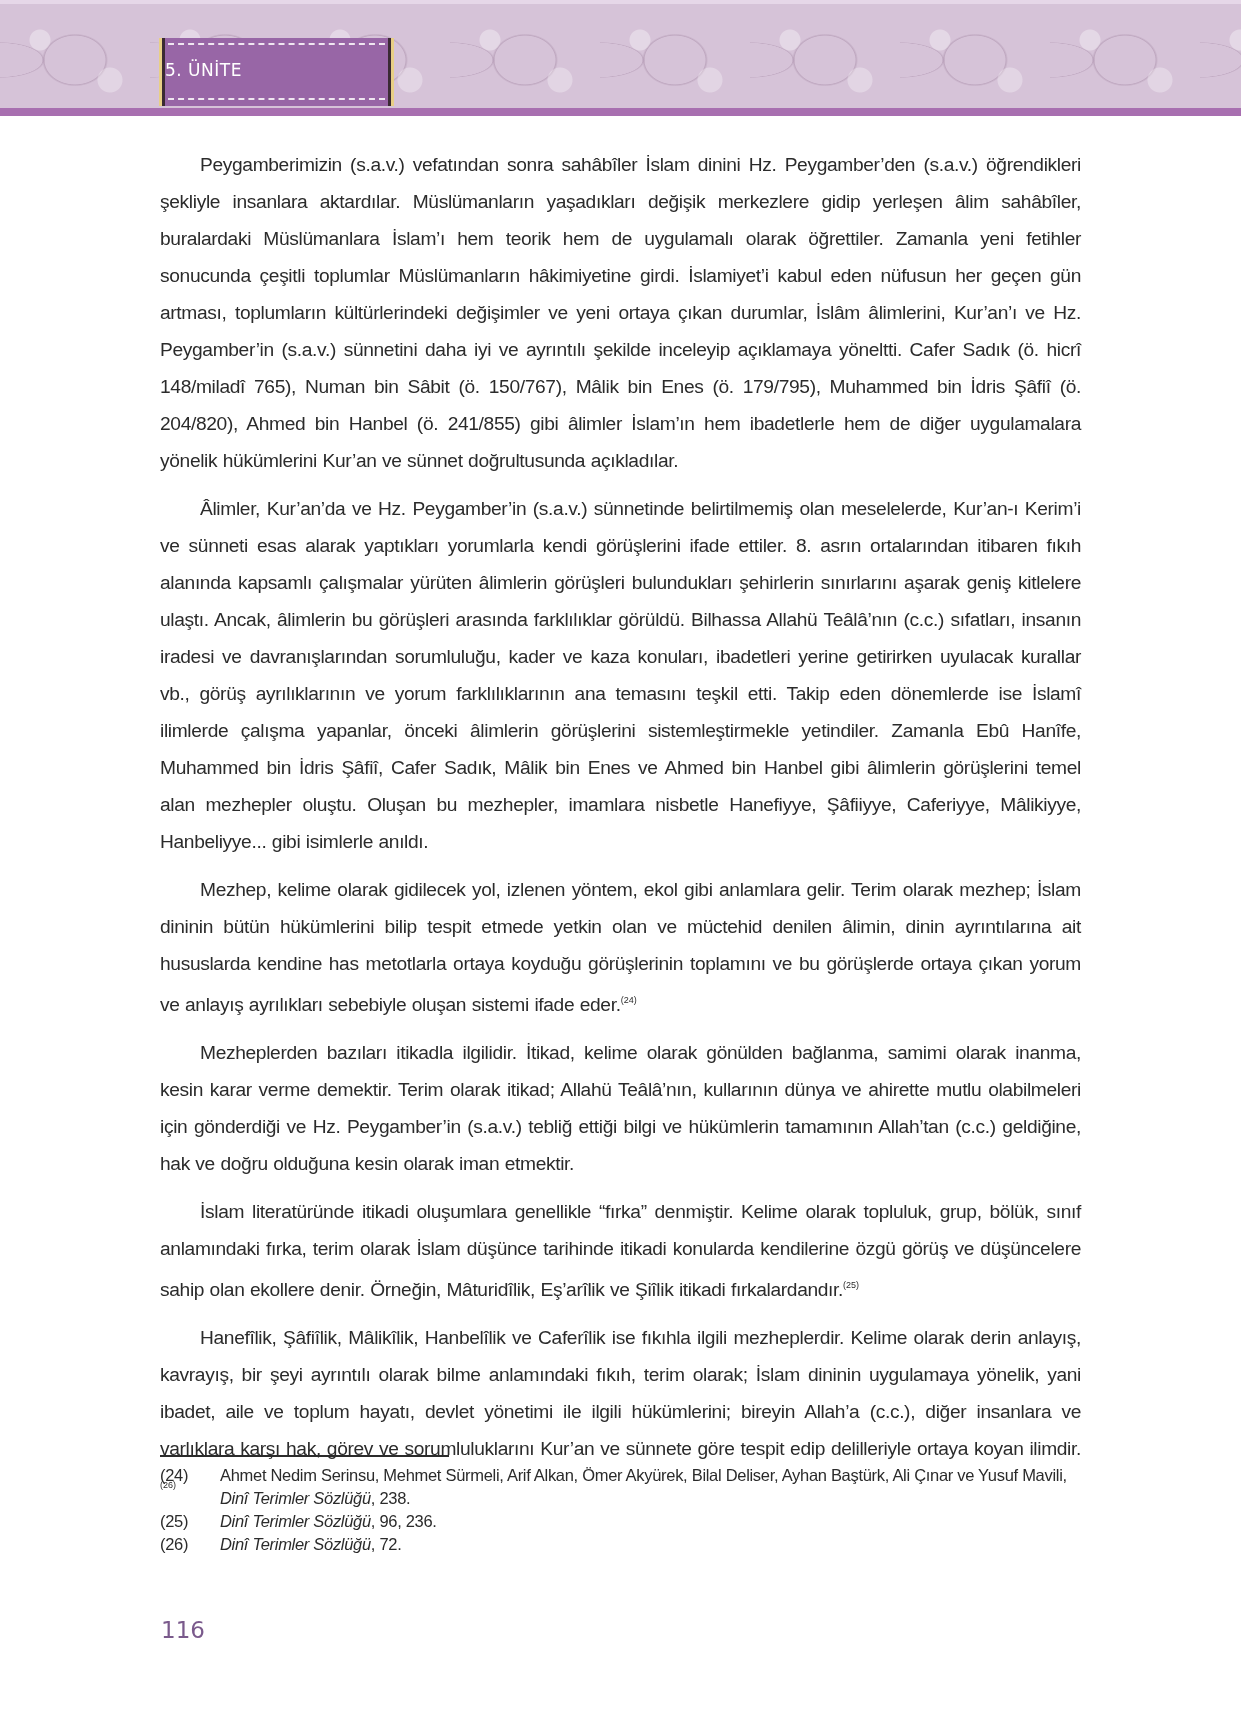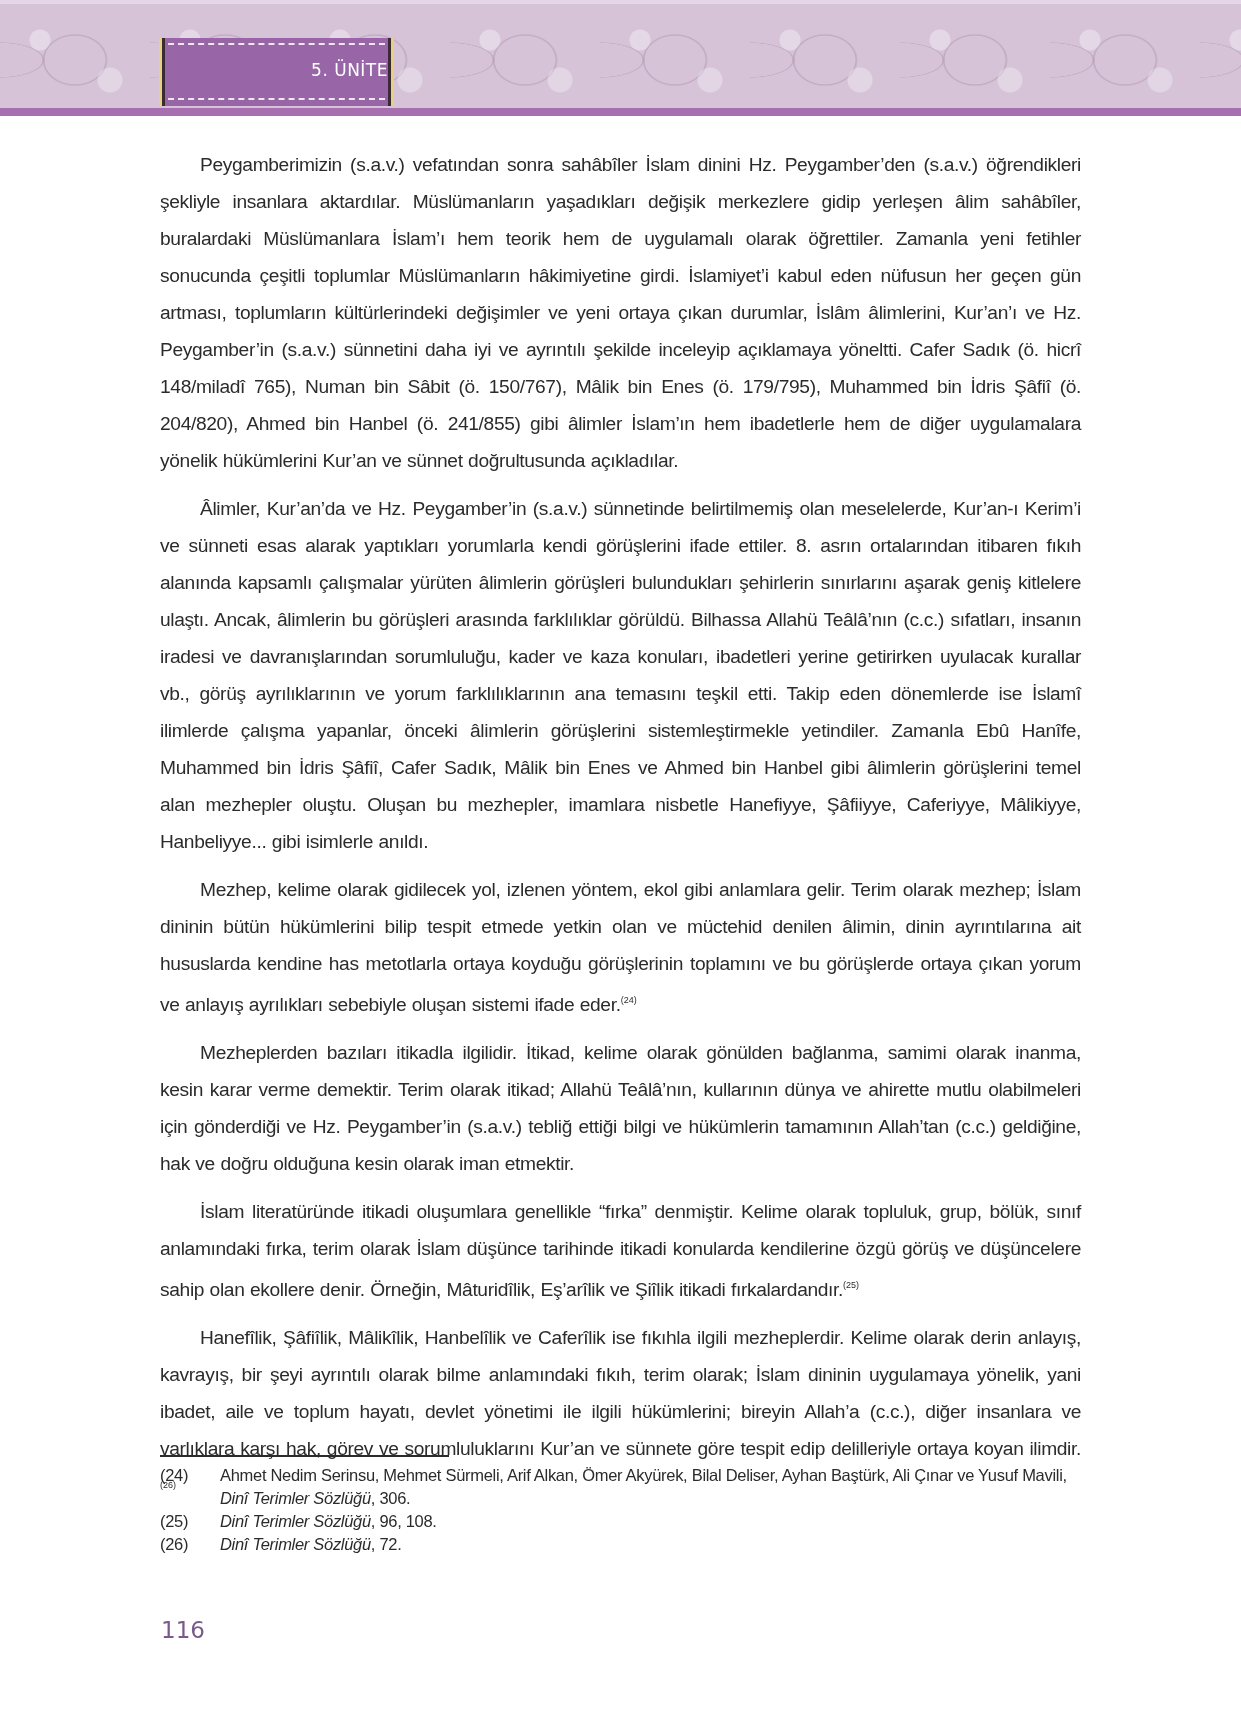--- a/index.html
+++ b/index.html
@@ -17,21 +17,21 @@
   .header-band::after { content: ""; position: absolute; left: 0; right: 0; bottom: 0; height: 8px; background: #a86fb0; }
   .header-band::before { content: ""; position: absolute; left: 0; right: 0; top: 0; height: 4px; background: #e6d7e8; }
 
   .unit-tab { position: absolute; left: 162px; top: 38px; width: 229px; height: 68px;
     background: #9866a6; border-left: 3px solid #3a2a33; border-right: 3px solid #3a2a33;
     box-shadow: -3px 0 0 #e8cf86, 3px 0 0 #e8cf86; box-sizing: border-box; }
   .unit-tab .dash-top, .unit-tab .dash-bot { position: absolute; left: 3px; right: 3px; height: 0;
     border-top: 2px dashed #efe6f0; }
   .unit-tab .dash-top { top: 5px; }
   .unit-tab .dash-bot { bottom: 6px; }
-  .unit-tab .label { position: absolute; left: 0; right: 0; top: 22px; text-align: right;
+  .unit-tab .label { position: absolute; left: 0; right: 0; top: 22px; text-align: left;
     color: #ffffff; font-size: 17px; letter-spacing: 0.5px; font-family: "DejaVu Sans", sans-serif; }
 
   .content { position: absolute; left: 160px; top: 146px; width: 921px; }
   .para { margin: 0 0 11px 0; font-size: 19.2px; line-height: 37px; text-align: justify;
     text-indent: 40px; letter-spacing: -0.35px; word-spacing: 0.5px; }
   .para b { font-weight: normal; }
   .fn-ref { font-size: 9px; vertical-align: 8px; letter-spacing: 0; }
 
   .fn-rule { position: absolute; left: 160px; top: 1455px; width: 289px; height: 2px; background: #2b2b2b; }
   .footnotes { position: absolute; left: 160px; top: 1464px; width: 930px; font-size: 16.5px; line-height: 23px; letter-spacing: -0.3px; }
@@ -65,25 +65,25 @@
   <p class="para"><span>İslam literatüründe itikadi oluşumlara genellikle “fırka” denmiştir. Kelime olarak topluluk, grup, bölük, sınıf anlamındaki </span><b>fırka</b><span>, terim olarak İslam düşünce tarihinde itikadi konularda kendilerine özgü görüş ve düşüncelere sahip olan ekollere denir. Örneğin, Mâturidîlik, Eş’arîlik ve Şiîlik itikadi fırkalardandır.</span><sup class="fn-ref">(25)</sup></p>
 
   <p class="para"><span>Hanefîlik, Şâfiîlik, Mâlikîlik, Hanbelîlik ve Caferîlik ise fıkıhla ilgili mezheplerdir. Kelime olarak derin anlayış, kavrayış, bir şeyi ayrıntılı olarak bilme anlamındaki </span><b>fıkıh</b><span>, terim olarak; İslam dininin uygulamaya yönelik, yani ibadet, aile ve toplum hayatı, devlet yönetimi ile ilgili hükümlerini; bireyin Allah’a (c.c.), diğer insanlara ve varlıklara karşı hak, görev ve sorumluluklarını Kur’an ve sünnete göre tespit edip delilleriyle ortaya koyan ilimdir.</span><sup class="fn-ref">(26)</sup></p>
 </div>
 
 <div class="fn-rule"></div>
 
 <div class="footnotes">
   <div class="fn">
     <span class="num">(24)</span>
-    <span class="txt"><span>Ahmet Nedim Serinsu, Mehmet Sürmeli, Arif Alkan, Ömer Akyürek, Bilal Deliser, Ayhan Baştürk, Ali Çınar ve Yusuf Mavili, </span><i>Dinî Terimler Sözlüğü</i><span>, 306.</span></span>
+    <span class="txt"><span>Ahmet Nedim Serinsu, Mehmet Sürmeli, Arif Alkan, Ömer Akyürek, Bilal Deliser, Ayhan Baştürk, Ali Çınar ve Yusuf Mavili, </span><i>Dinî Terimler Sözlüğü</i><span>, 238.</span></span>
   </div>
   <div class="fn">
     <span class="num">(25)</span>
-    <span class="txt"><i>Dinî Terimler Sözlüğü</i><span>, 96, 108.</span></span>
+    <span class="txt"><i>Dinî Terimler Sözlüğü</i><span>, 96, 236.</span></span>
   </div>
   <div class="fn">
     <span class="num">(26)</span>
     <span class="txt"><i>Dinî Terimler Sözlüğü</i><span>, 72.</span></span>
   </div>
 </div>
 
 <div class="page-number">116</div>
 
 </body></html>

